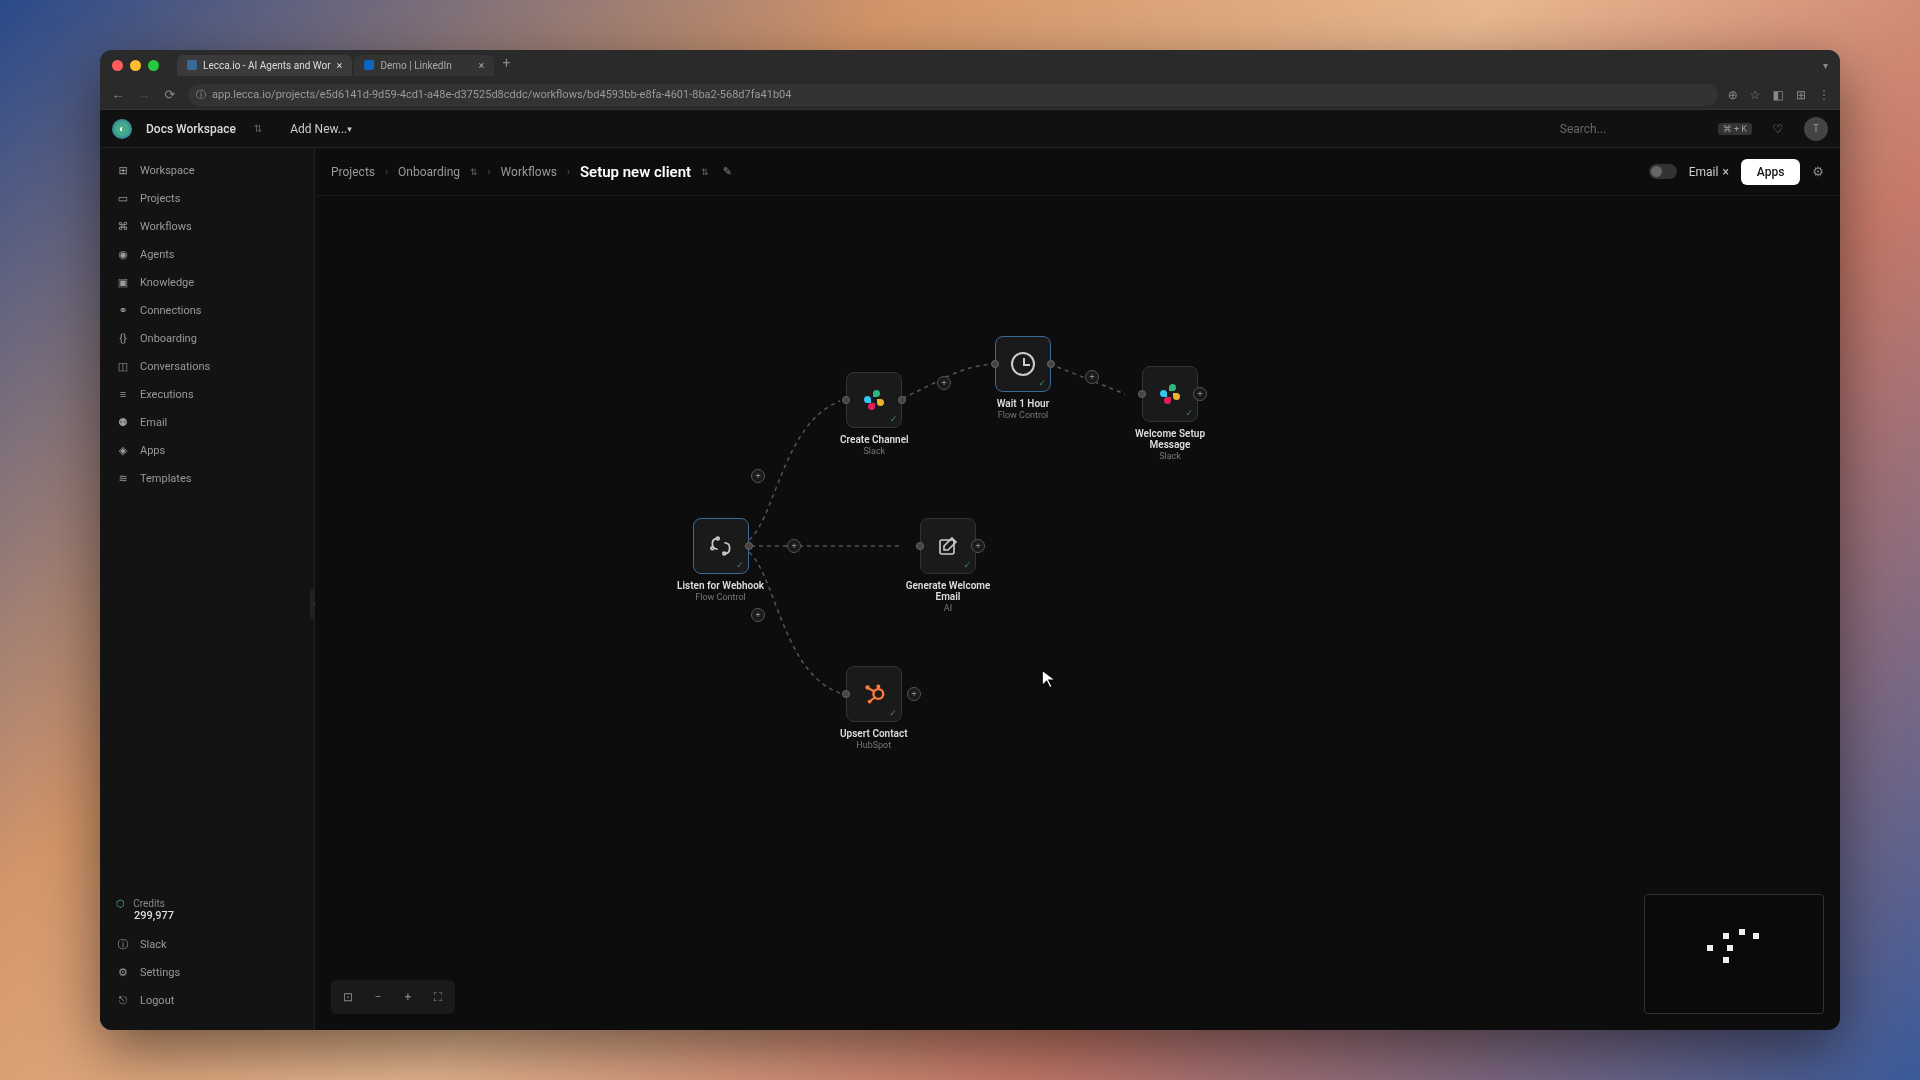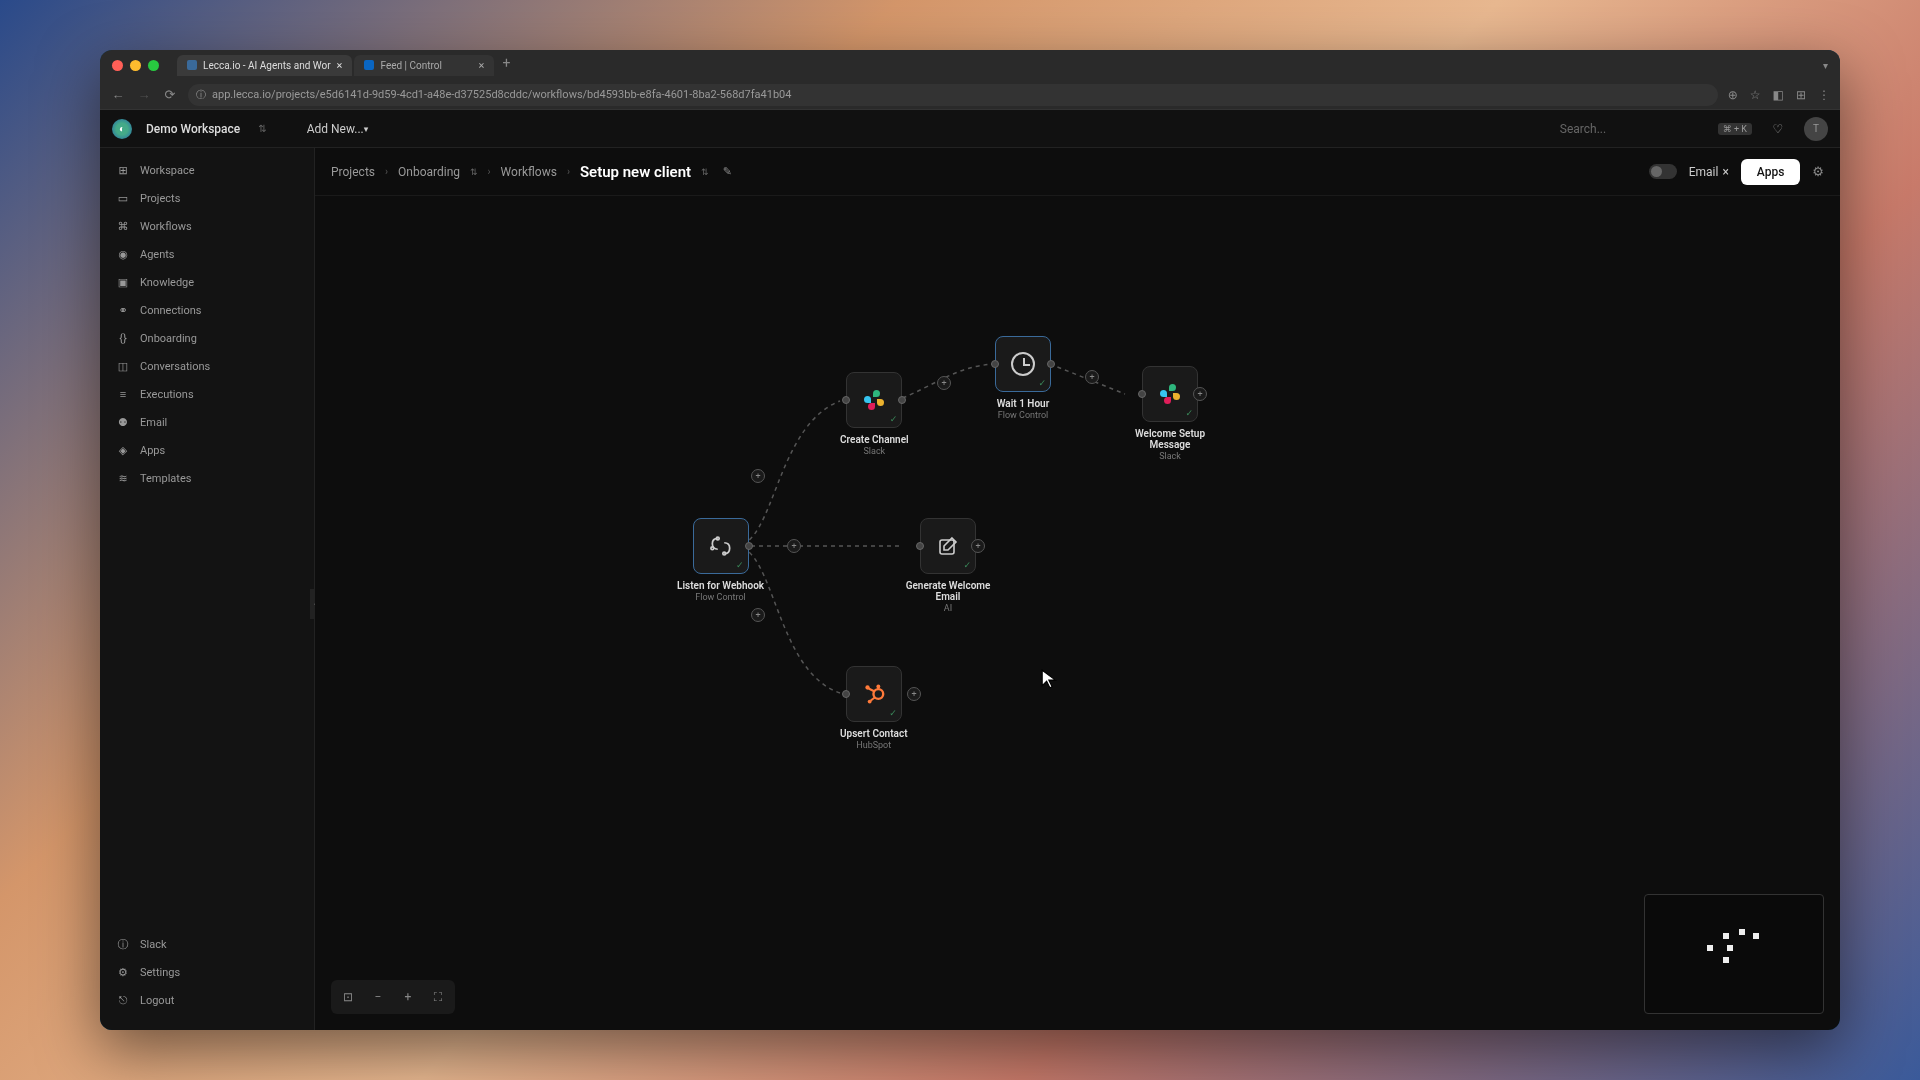--- a/index.html
+++ b/index.html
@@ -15,21 +15,21 @@
   .tab .x{margin-left:auto;font-size:11px;cursor:pointer}
   .newtab{color:#888;font-size:14px;padding:0 6px;cursor:pointer}
   .urlbar{height:30px;background:#2a2a2a;display:flex;align-items:center;padding:0 10px;gap:10px;border-bottom:1px solid #333}
   .navbtn{color:#888;font-size:13px;cursor:pointer;width:16px;text-align:center}
   .url{flex:1;color:#999;font-size:11px;padding:4px 8px;background:#333;border-radius:12px;display:flex;align-items:center;gap:6px}
   .urlicons{display:flex;gap:12px;color:#888;font-size:12px}
   .appbar{height:38px;background:#111;display:flex;align-items:center;padding:0 12px;gap:14px;border-bottom:1px solid #222}
   .logo{width:20px;height:20px;border-radius:50%;background:radial-gradient(circle,#4a8 40%,#26a 100%);display:flex;align-items:center;justify-content:center;color:#fff;font-size:10px;font-weight:bold}
   .wsname{color:#ddd;font-size:12px;font-weight:500}
   .wssel{color:#666;font-size:10px;margin-left:4px}
-  .addnew{color:#ccc;font-size:12px;margin-left:26px;display:flex;align-items:center;cursor:pointer}
+  .addnew{color:#ccc;font-size:12px;margin-left:14px;display:flex;align-items:center;cursor:pointer}
   .spacer{flex:1}
   .search{color:#666;font-size:12px;min-width:140px}
   .kbd{background:#333;color:#999;padding:1px 5px;border-radius:3px;font-size:9px;margin-left:4px}
   .bellbtn,.avatar{width:24px;height:24px;display:flex;align-items:center;justify-content:center;color:#999;font-size:12px;cursor:pointer}
   .avatar{background:#444;border-radius:50%;font-size:10px}
   .main{position:absolute;top:98px;left:0;right:0;bottom:0;display:flex}
   .sidebar{width:215px;background:#131313;border-right:1px solid #222;display:flex;flex-direction:column;padding:8px 0}
   .navitem{display:flex;align-items:center;gap:10px;padding:7px 16px;color:#999;font-size:11px;cursor:pointer}
   .navitem .ico{width:14px;height:14px;display:flex;align-items:center;justify-content:center;font-size:11px}
   .sidebot{margin-top:auto;padding:8px 0}
@@ -91,21 +91,21 @@
       <div class="tl g"></div>
     </div>
     <div class="tabs">
       <div class="tab active">
         <span class="favico"></span>
         <span>Lecca.io - AI Agents and Wor</span>
         <span class="x">×</span>
       </div>
       <div class="tab">
         <span class="favico li"></span>
-        <span>Feed | Control</span>
+        <span>Demo | LinkedIn</span>
         <span class="x">×</span>
       </div>
       <div class="newtab">+</div>
     </div>
     <div class="spacer"></div>
     <span style="color:#888;font-size:10px">▾</span>
   </div>
 
   <div class="urlbar">
     <span class="navbtn">←</span>
@@ -119,21 +119,21 @@
       <span>⊕</span>
       <span>☆</span>
       <span>◧</span>
       <span>⊞</span>
       <span>⋮</span>
     </div>
   </div>
 
   <div class="appbar">
     <div class="logo">◐</div>
-    <span class="wsname">Demo Workspace</span>
+    <span class="wsname">Docs Workspace</span>
     <span class="wssel">⇅</span>
     <div class="addnew">
       <span>Add New...</span>
       <span style="font-size:9px">▾</span>
     </div>
     <div class="spacer"></div>
     <div class="search">
       <span>Search...</span>
     </div>
     <span class="kbd">⌘ + K</span>
@@ -187,20 +187,25 @@
         </div>
       <div class="navitem">
           <span class="ico">◈</span>
           <span>Apps</span>
         </div>
       <div class="navitem">
           <span class="ico">≋</span>
           <span>Templates</span>
         </div>
       <div class="sidebot">
+        <div class="credits">
+          <span style="color:#4aa;margin-right:6px">⬡</span>
+          <span>Credits</span><br>
+          <span class="val" style="margin-left:18px">299,977</span>
+        </div>
         <div class="navitem">
             <span class="ico">ⓘ</span>
             <span>Slack</span>
           </div>
         <div class="navitem">
             <span class="ico">⚙</span>
             <span>Settings</span>
           </div>
         <div class="navitem">
             <span class="ico">⎋</span>

